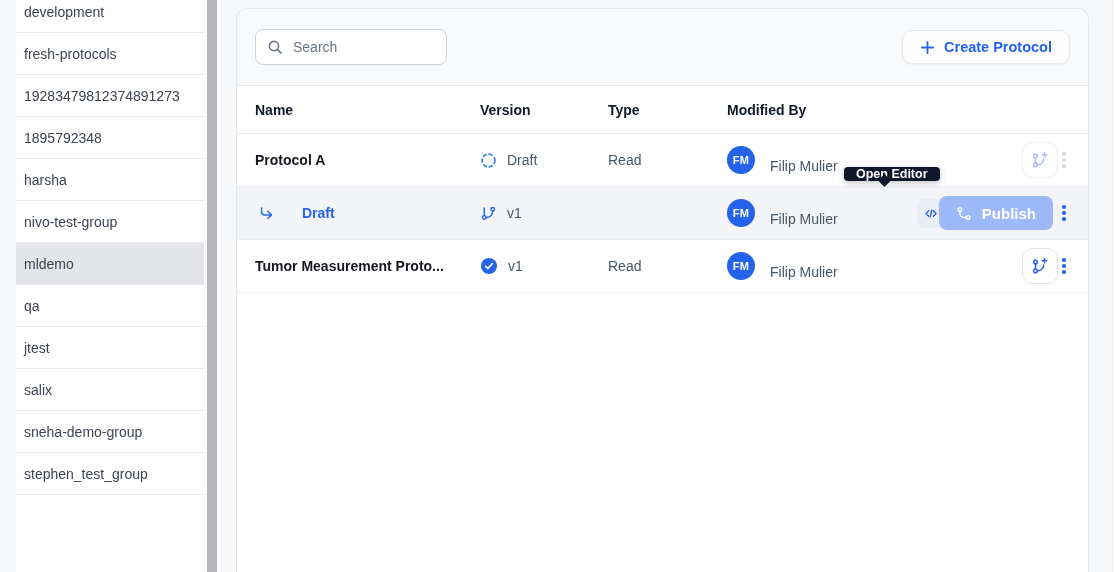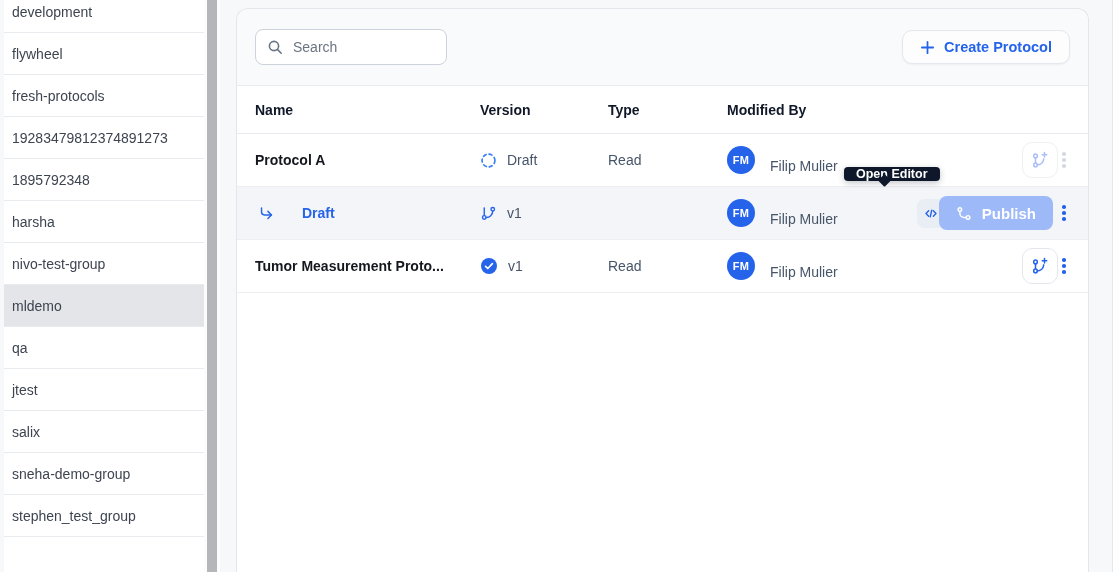--- a/index.html
+++ b/index.html
@@ -5,21 +5,21 @@
   * { box-sizing: border-box; }
   html,body { margin:0; padding:0; }
   body {
     width:1116px; height:572px; position:relative; overflow:hidden;
     background:#f7f8fa; font-family:"Liberation Sans", sans-serif;
     -webkit-font-smoothing:antialiased;
   }
 
   
   .sidebar {
-    position:absolute; left:4px; top:0; width:204px; height:572px;
+    position:absolute; left:16px; top:0; width:204px; height:572px;
     background:#fff; overflow:hidden; border-right:1px solid #e3e5e8;
   }
   .sidebar ul { list-style:none; margin:-9px 0 0 0; padding:0; }
   .sb-item {
     height:42px; line-height:42px; padding:0 8px;
     border-bottom:1px solid #e8eaed; font-size:14px; color:#3d4450;
     white-space:nowrap; overflow:hidden; cursor:pointer;
   }
   .sb-item.selected { background:#e4e5e8; }
 
@@ -127,21 +127,20 @@
   }
 
   svg { display:block; }
 </style>
 </head>
 <body>
 
 <nav class="sidebar">
   <ul>
       <li class="sb-item">development</li>
-      <li class="sb-item">flywheel</li>
       <li class="sb-item">fresh-protocols</li>
       <li class="sb-item">19283479812374891273</li>
       <li class="sb-item">1895792348</li>
       <li class="sb-item">harsha</li>
       <li class="sb-item">nivo-test-group</li>
       <li class="sb-item selected">mldemo</li>
       <li class="sb-item">qa</li>
       <li class="sb-item">jtest</li>
       <li class="sb-item">salix</li>
       <li class="sb-item">sneha-demo-group</li>

